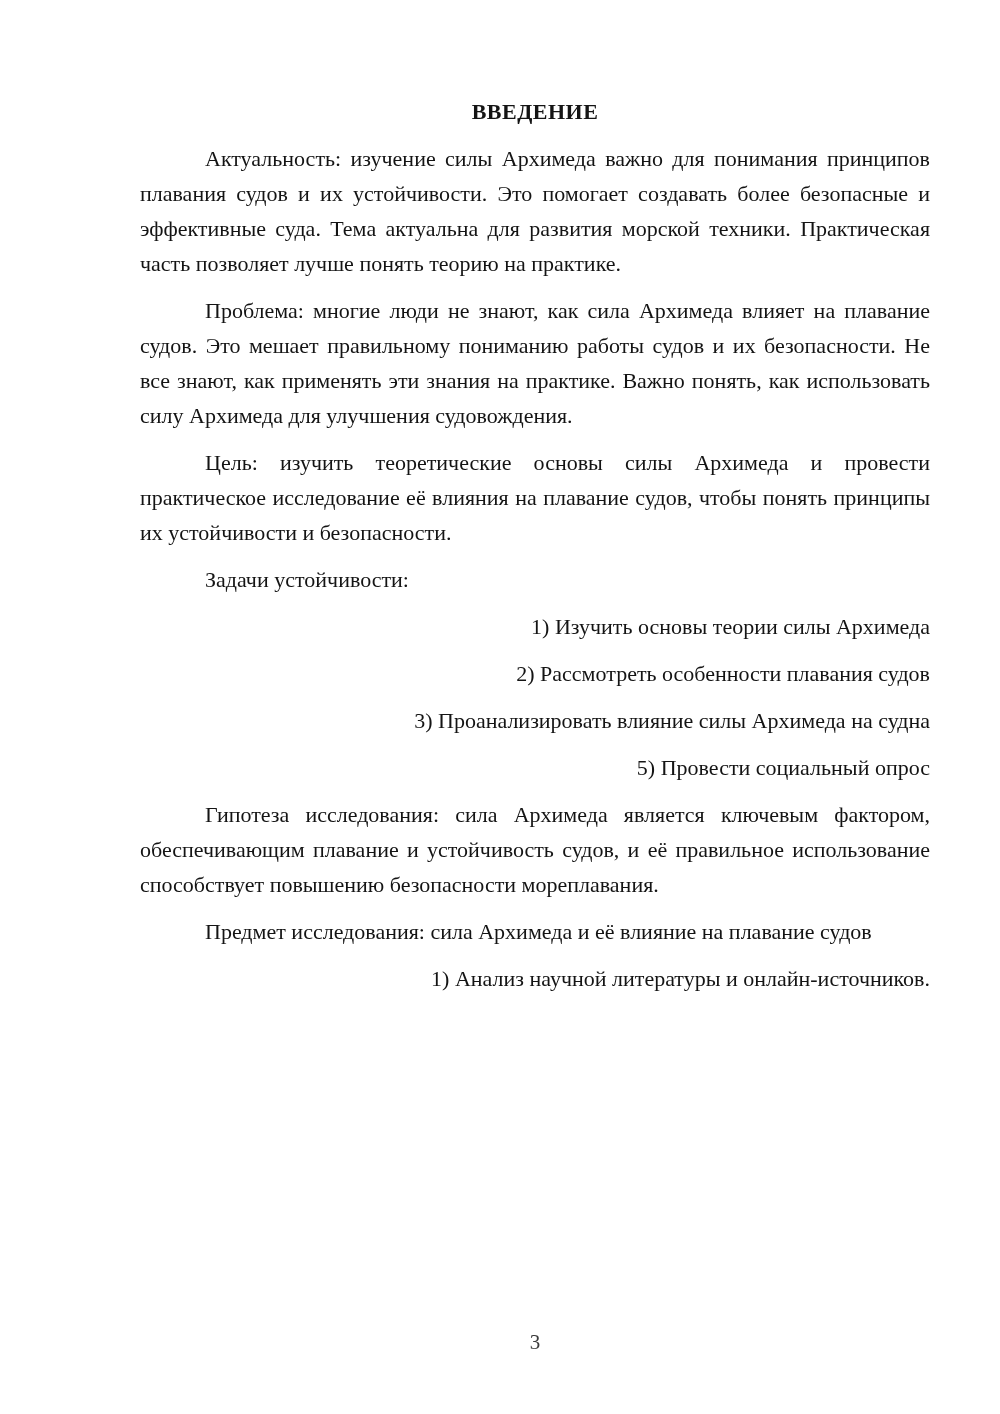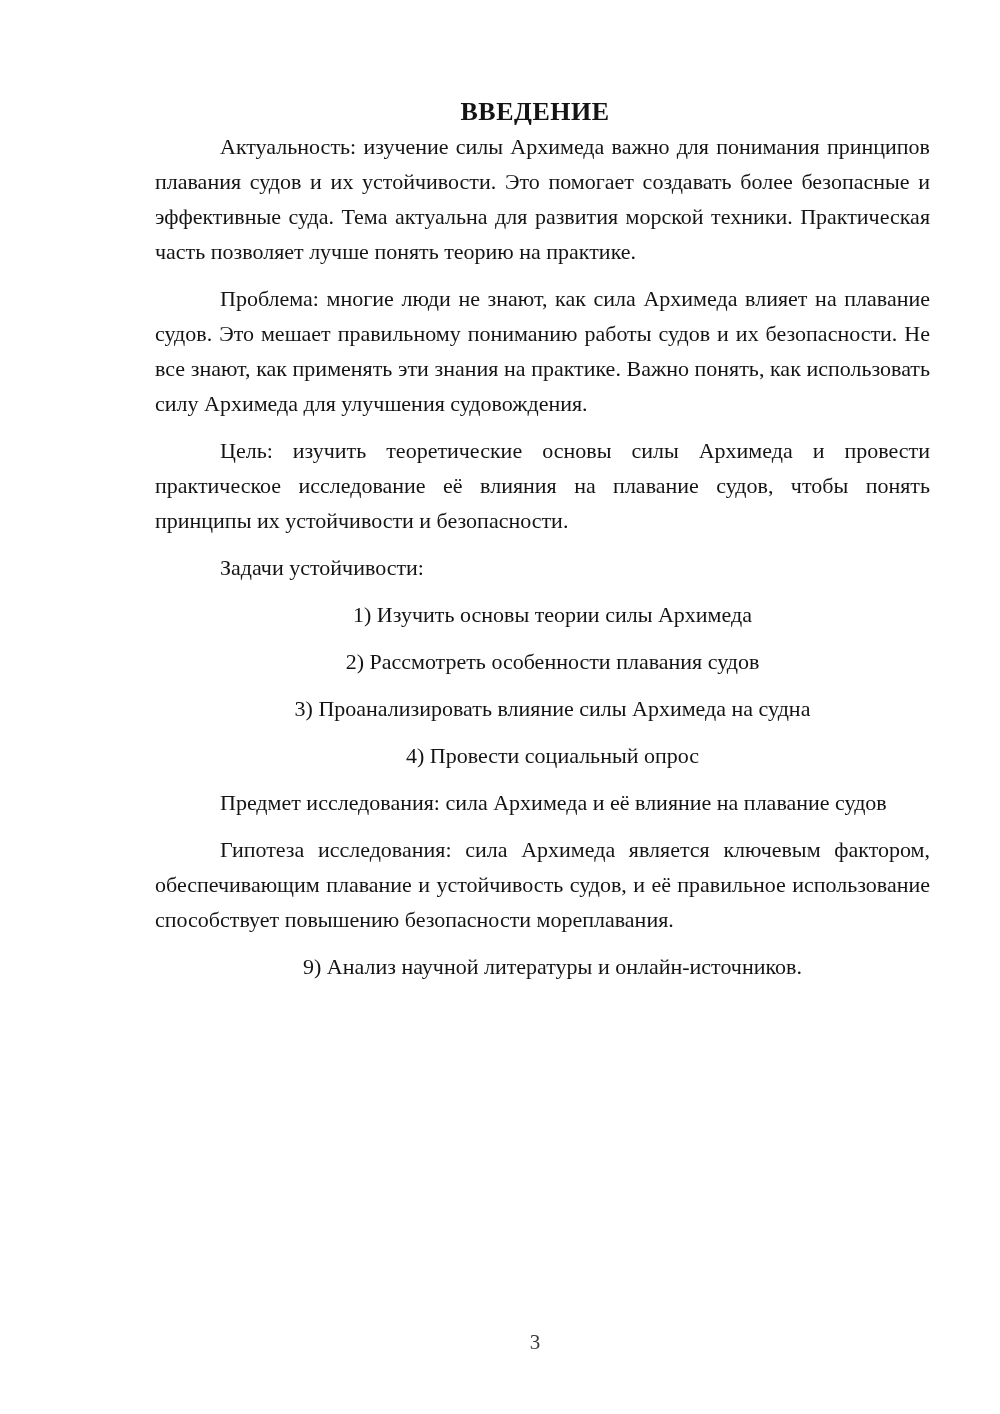--- a/index.html
+++ b/index.html
@@ -18,35 +18,35 @@
     line-height: 35px;
     color: #141414;
   }
   .content {
     position: absolute;
     top: 94px;
     left: 140px;
     right: 70px;
   }
   .doc-title {
-    font-size: 26px;
+    font-size: 22px;
     font-weight: bold;
     text-align: center;
     text-indent: 0;
-    margin: 0 0 0 0;
+    margin: 0 0 12px 0;
     letter-spacing: 0.5px;
   }
   p.body {
-    margin: 0 0 12px 15px;
+    margin: 0 0 12px 0;
     text-align: justify;
     text-indent: 65px;
   }
   p.list {
     margin: 0 0 12px 35px;
-    text-align: center;
+    text-align: right;
     text-indent: 0;
   }
   .page-number {
     position: absolute;
     top: 1325px;
     left: 140px;
     right: 70px;
     text-align: center;
     font-size: 21px;
     color: #3c3c3c;
@@ -66,26 +66,26 @@
     <p class="body">Цель: изучить теоретические основы силы Архимеда и провести практическое исследование её влияния на плавание судов, чтобы понять принципы их устойчивости и безопасности.</p>
 
     <p class="body">Задачи устойчивости:</p>
 
     <p class="list">1) Изучить основы теории силы Архимеда</p>
 
     <p class="list">2) Рассмотреть особенности плавания судов</p>
 
     <p class="list">3) Проанализировать влияние силы Архимеда на судна</p>
 
-    <p class="list">4) Провести социальный опрос</p>
+    <p class="list">5) Провести социальный опрос</p>
 
 
 
+    <p class="body">Гипотеза исследования: сила Архимеда является ключевым фактором, обеспечивающим плавание и устойчивость судов, и её правильное использование способствует повышению безопасности мореплавания.</p>
+
     <p class="body">Предмет исследования: сила Архимеда и её влияние на плавание судов</p>
 
-    <p class="body">Гипотеза исследования: сила Архимеда является ключевым фактором, обеспечивающим плавание и устойчивость судов, и её правильное использование способствует повышению безопасности мореплавания.</p>
 
-
-    <p class="list">9) Анализ научной литературы и онлайн-источников.</p>
+    <p class="list">1) Анализ научной литературы и онлайн-источников.</p>
   </div>
 
   <div class="page-number">3</div>
 </div>
 
 </body></html>

